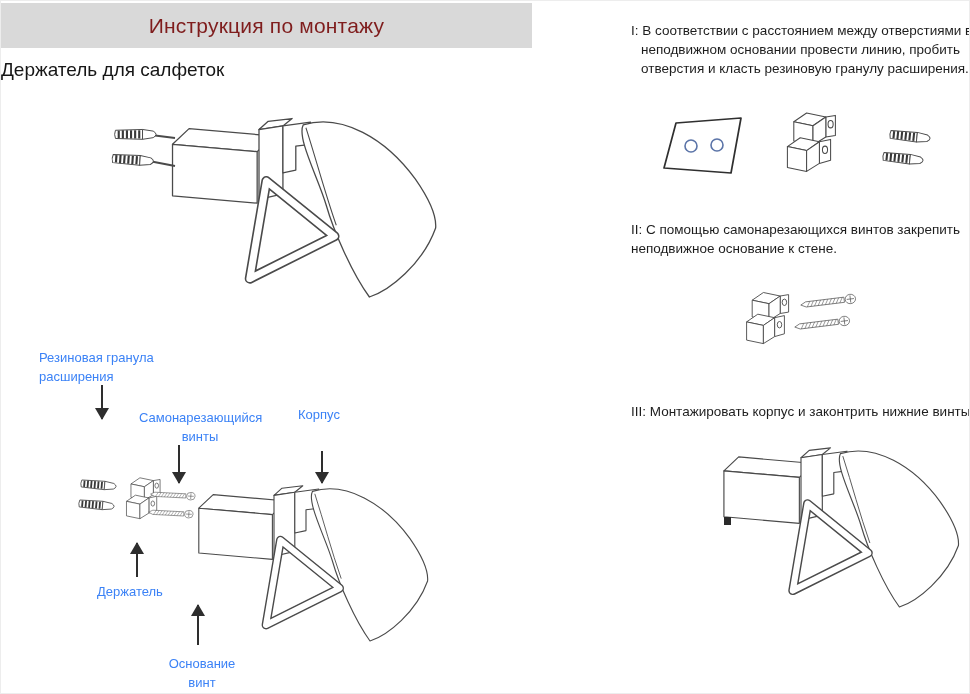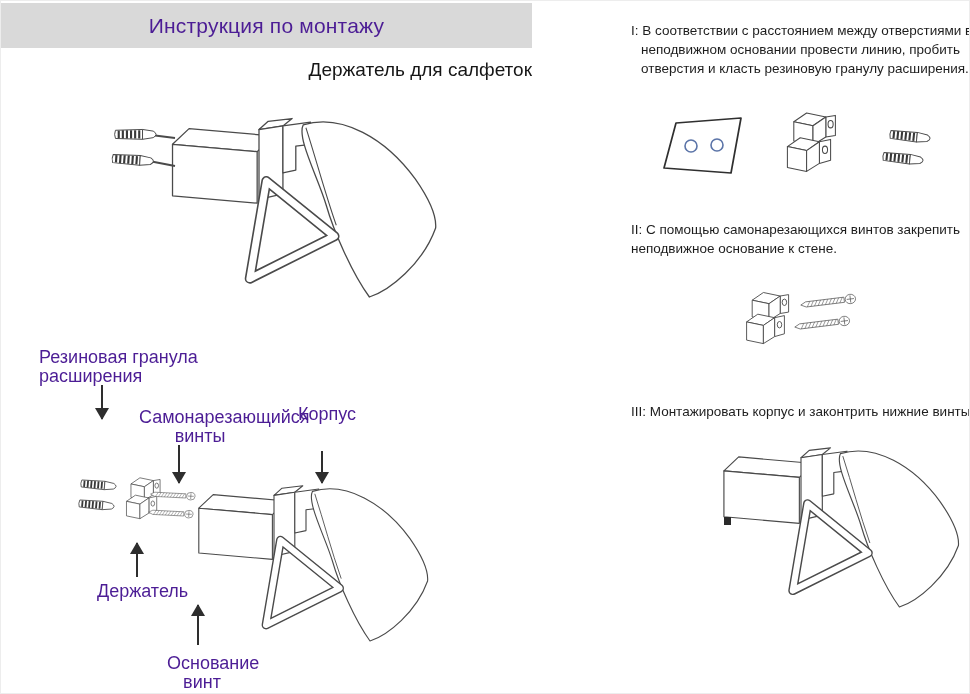--- a/index.html
+++ b/index.html
@@ -6,28 +6,28 @@
   body{
     width:970px;height:694px;background:#ffffff;position:relative;
     font-family:"Liberation Sans", sans-serif;color:#1d1d1d;overflow:hidden;
     border:1px solid #ededed;box-sizing:border-box;
   }
   .abs{position:absolute;}
   #header-bar{
     left:0;top:2px;width:531px;height:45px;background:#d9d9d9;
     display:flex;align-items:center;justify-content:center;
   }
-  #header-bar .title{font-size:21px;color:#4c1d95;letter-spacing:.2px;}
-  #subtitle{left:0;top:58px;width:531px;text-align:right;font-size:19px;color:#161616;}
+  #header-bar .title{font-size:21px;color:#7f1d1d;letter-spacing:.2px;}
+  #subtitle{left:0;top:58px;width:531px;text-align:left;font-size:19px;color:#161616;}
   .step-text{
     font-size:13.5px;line-height:19px;color:#1d1d1d;white-space:pre-line;
   }
   .hang{padding-left:10px;text-indent:-10px;}
   .part-label{
-    font-size:18px;line-height:19px;color:#4c1d95;white-space:pre-line;
+    font-size:13px;line-height:19px;color:#3b82f6;white-space:pre-line;
   }
   .center{text-align:center;}
   svg{display:block;}
 </style>
 </head>
 <body>
 
 <svg width="0" height="0" style="position:absolute" aria-hidden="true">
   <defs>
     <marker id="ah" markerUnits="userSpaceOnUse" markerWidth="13" markerHeight="14" refX="11" refY="7" orient="auto">

